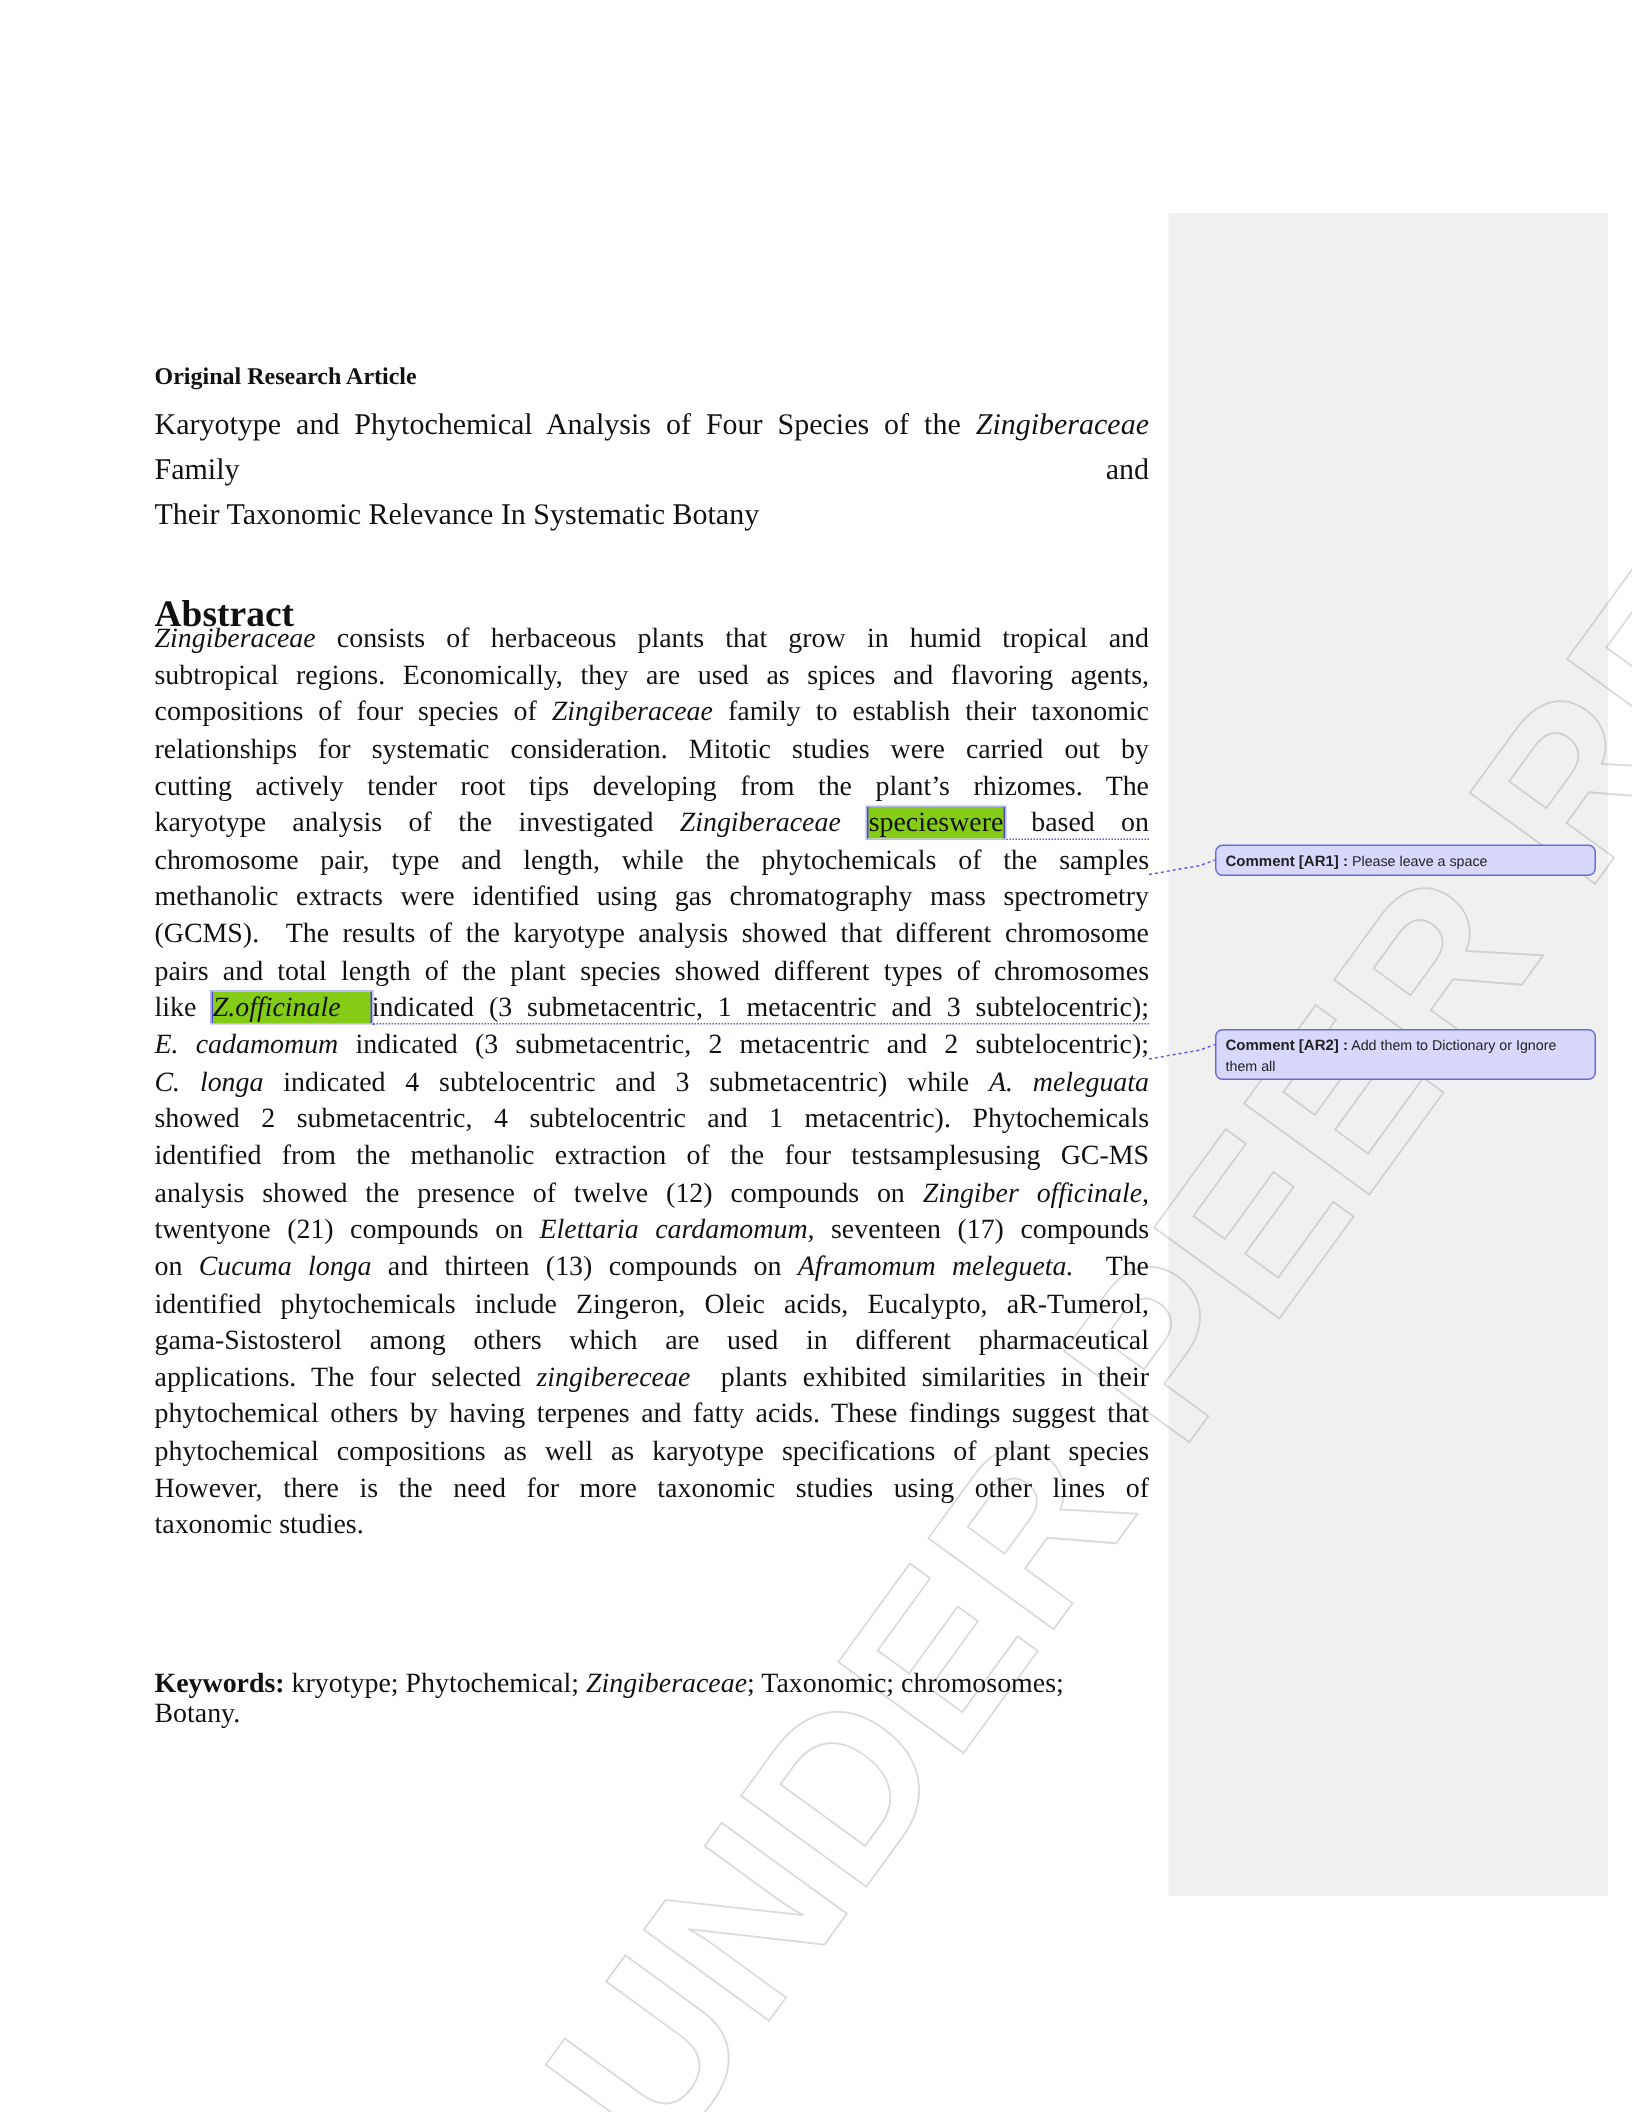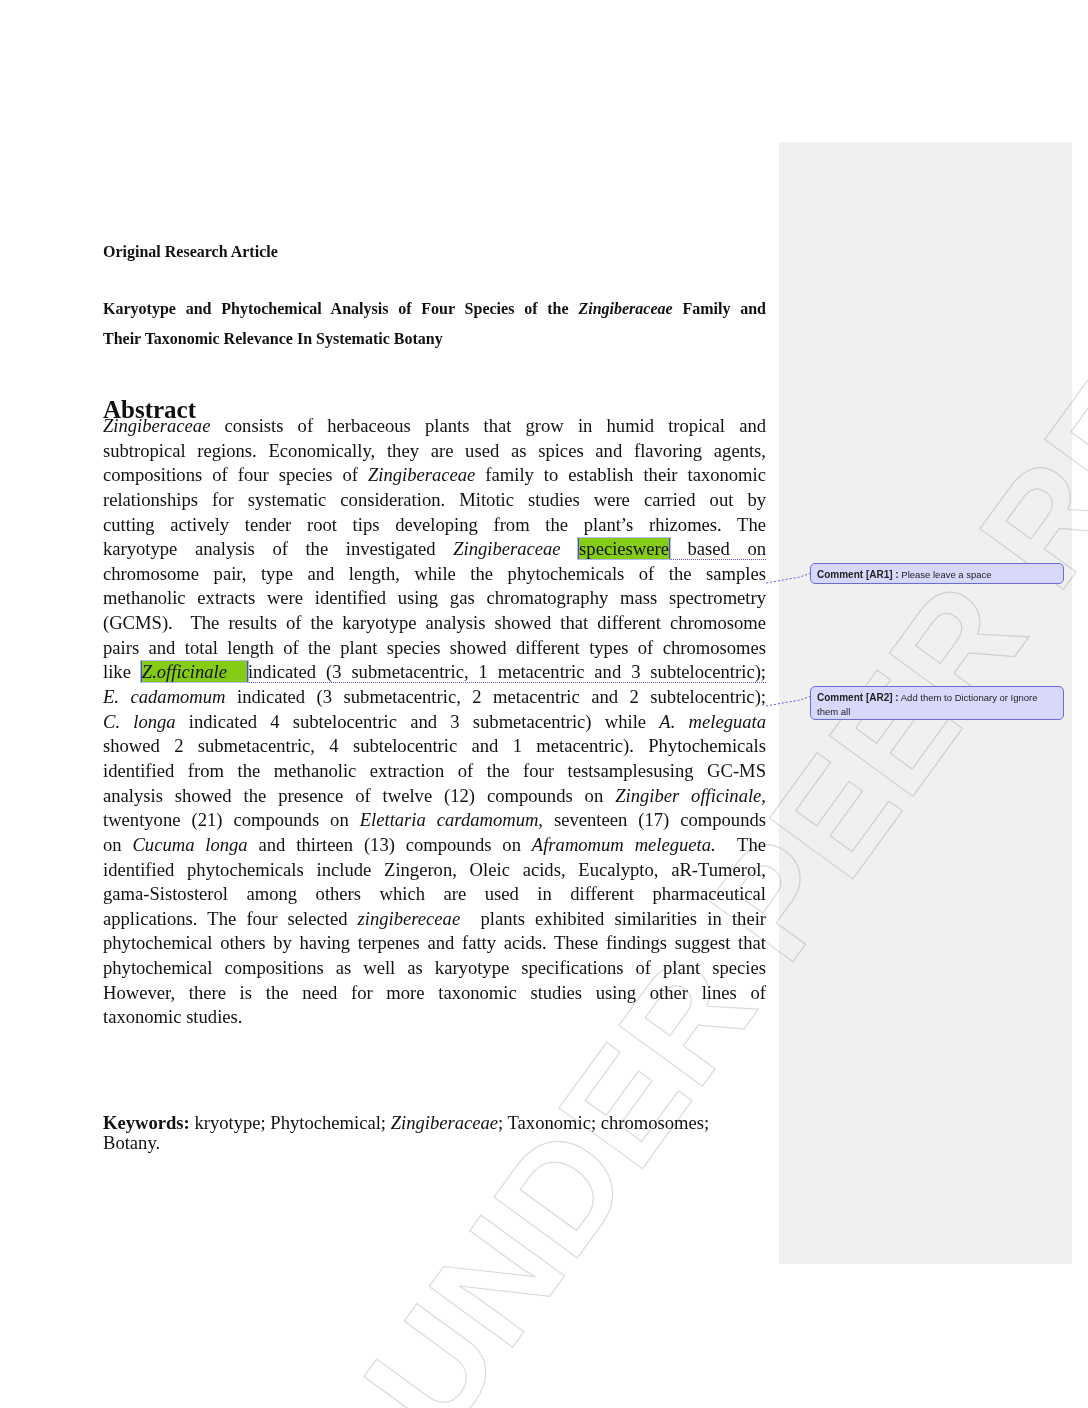--- a/index.html
+++ b/index.html
@@ -3,21 +3,21 @@
   <meta charset="utf-8">
   <style>
     html, body { margin: 0; padding: 0; background: #ffffff; }
     body { width: 1088px; height: 1408px; position: relative; overflow: hidden; font-family: "Liberation Serif", serif; color: #111; }
 
     .comment-pane { position: absolute; left: 779px; top: 142px; width: 293px; height: 1122px; background: #f0f0f0; }
 
     .doc { position: absolute; left: 103px; top: 0; width: 663px; }
 
     .article-type { position: absolute; top: 243px; left: 0; font-weight: bold; font-size: 16px; }
-    .title { position: absolute; top: 294px; left: 0; width: 663px; font-weight: bold; font-size: 16px; line-height: 30px; text-align: justify; text-align-last: left; }
+    .title { position: absolute; top: 268px; left: 0; width: 663px; font-weight: normal; font-size: 20px; line-height: 30px; text-align: justify; text-align-last: left; }
     .title-line1 { display: block; text-align: justify; text-align-last: justify; }
     .title-line2 { display: block; }
 
     .abstract-heading { position: absolute; top: 396px; left: 0; font-weight: bold; font-size: 25px; }
 
     .abstract { position: absolute; top: 414px; left: 0; width: 663px; font-size: 18.6px; line-height: 24.65px; }
     .abstract .ln { display: block; text-align: justify; text-align-last: justify; white-space: nowrap; height: 24.65px; overflow: visible; }
     .abstract .ln.last { text-align-last: left; }
     .ln > span { white-space: pre; }
     .it { font-style: italic; }

